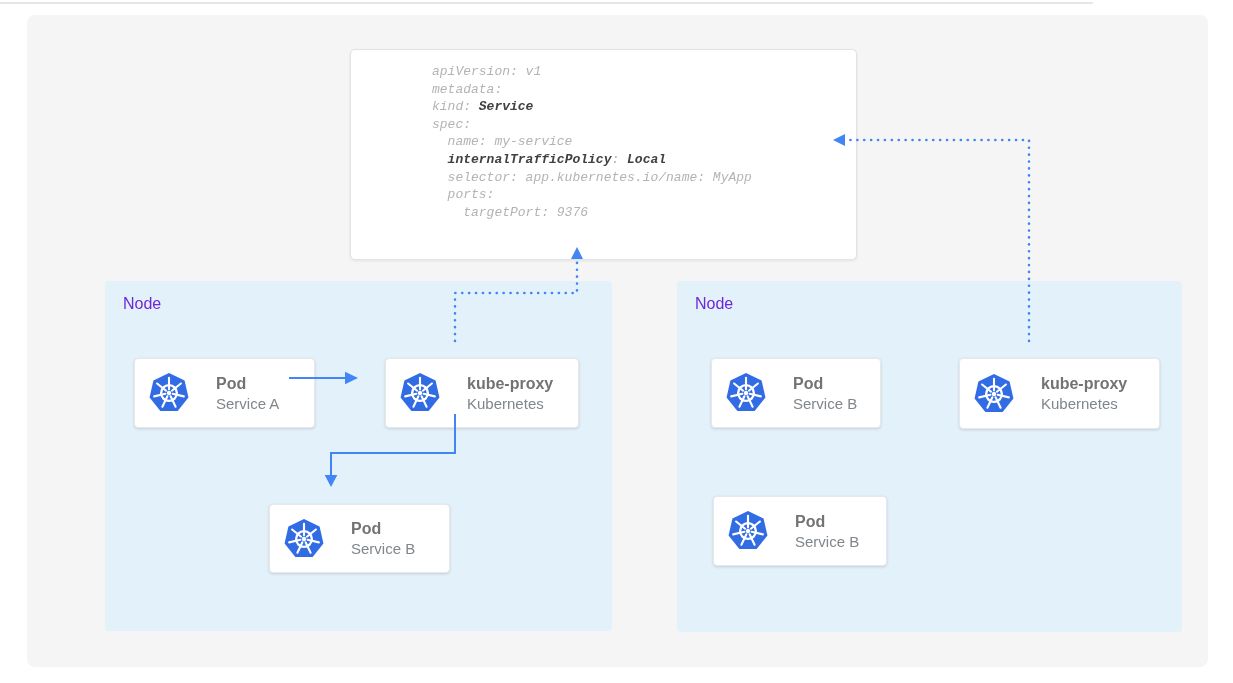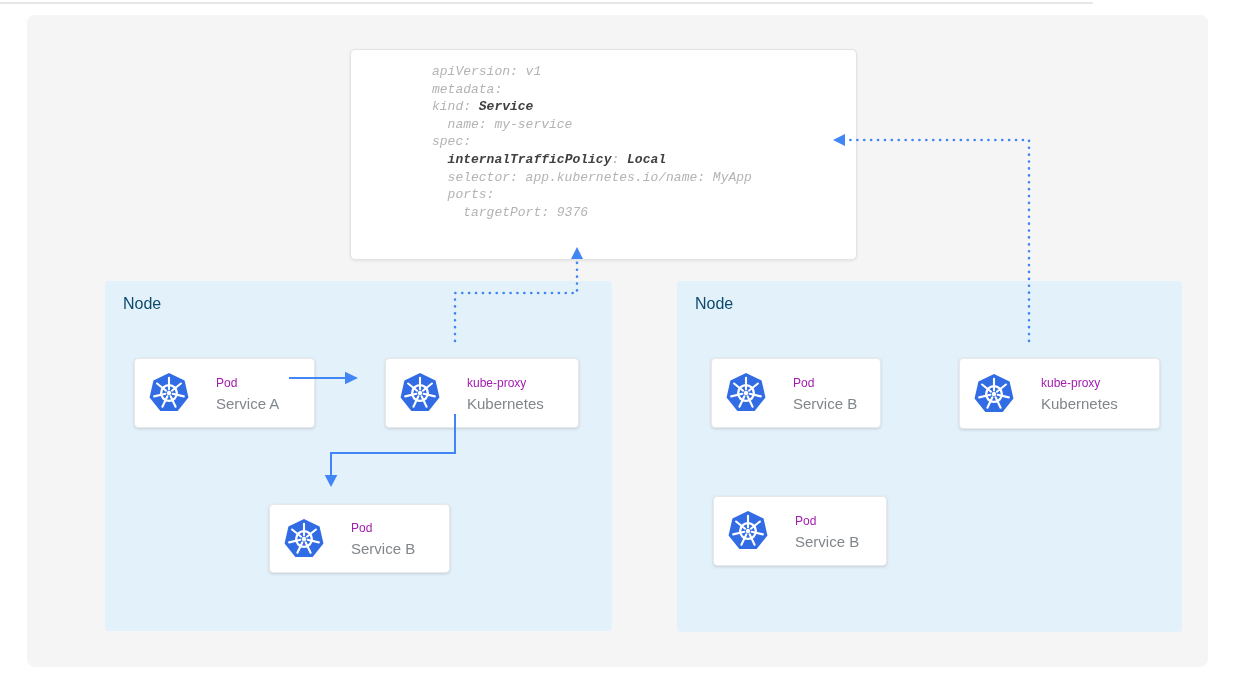--- a/index.html
+++ b/index.html
@@ -34,59 +34,59 @@
   }
   .yl{white-space:pre;}
   .yb{font-weight:bold;color:#414141;}
   .node{
     position:absolute;background:#e3f1fb;border-radius:4px;
   }
   .node-left{left:78px;top:266px;width:507px;height:350px;}
   .node-right{left:650px;top:266px;width:505px;height:351px;}
   .node-label{
     position:absolute;left:18px;top:14px;
-    font-size:16px;color:#0c4a6e;
+    font-size:16px;color:#6d28d9;
   }
   .card{
     position:absolute;
     background:#ffffff;border-radius:4px;
     border:1px solid #e8e8e8;
     box-shadow:0 1px 3px rgba(0,0,0,0.14);
     box-sizing:border-box;
     display:flex;align-items:center;
     padding-left:13px;
   }
   .card-l1{left:107px;top:343px;width:181px;height:70px;}
   .card-l2{left:358px;top:343px;width:194px;height:70px;}
   .card-l3{left:242px;top:489px;width:181px;height:69px;}
   .card-r1{left:684px;top:343px;width:170px;height:70px;}
   .card-r2{left:932px;top:343px;width:201px;height:71px;}
   .card-r3{left:686px;top:481px;width:174px;height:70px;}
   .k8s-icon{width:42px;height:42px;flex:0 0 auto;display:block;}
   .card-text{margin-left:26px;display:flex;flex-direction:column;justify-content:center;}
-  .card-title{font-size:12px;color:#a21caf;line-height:21px;}
+  .card-title{font-size:16px;color:#737373;line-height:21px;font-weight:bold;}
   .card-subtitle{font-size:15px;color:#80868b;line-height:20px;}
   .arrows{position:absolute;left:0;top:0;width:1233px;height:683px;pointer-events:none;}
 </style>
 </head>
 <body>
 
 <div class="page">
 
   <div class="top-divider"></div>
 
   <div class="canvas">
 
     <div class="yaml-card">
       <div class="yaml-text">
         <div class="yl"><span>apiVersion: v1</span></div>
         <div class="yl"><span>metadata:</span></div>
         <div class="yl"><span>kind: </span><span class="yb">Service</span></div>
+        <div class="yl"><span>spec:</span></div>
         <div class="yl"><span>  name: my-service</span></div>
-        <div class="yl"><span>spec:</span></div>
         <div class="yl"><span>  </span><span class="yb">internalTrafficPolicy</span><span>: </span><span class="yb">Local</span></div>
         <div class="yl"><span>  selector: app.kubernetes.io/name: MyApp</span></div>
         <div class="yl"><span>  ports:</span></div>
         <div class="yl"><span>    targetPort: 9376</span></div>
       </div>
     </div>
 
     <div class="node node-left">
       <div class="node-label">Node</div>
     </div>

